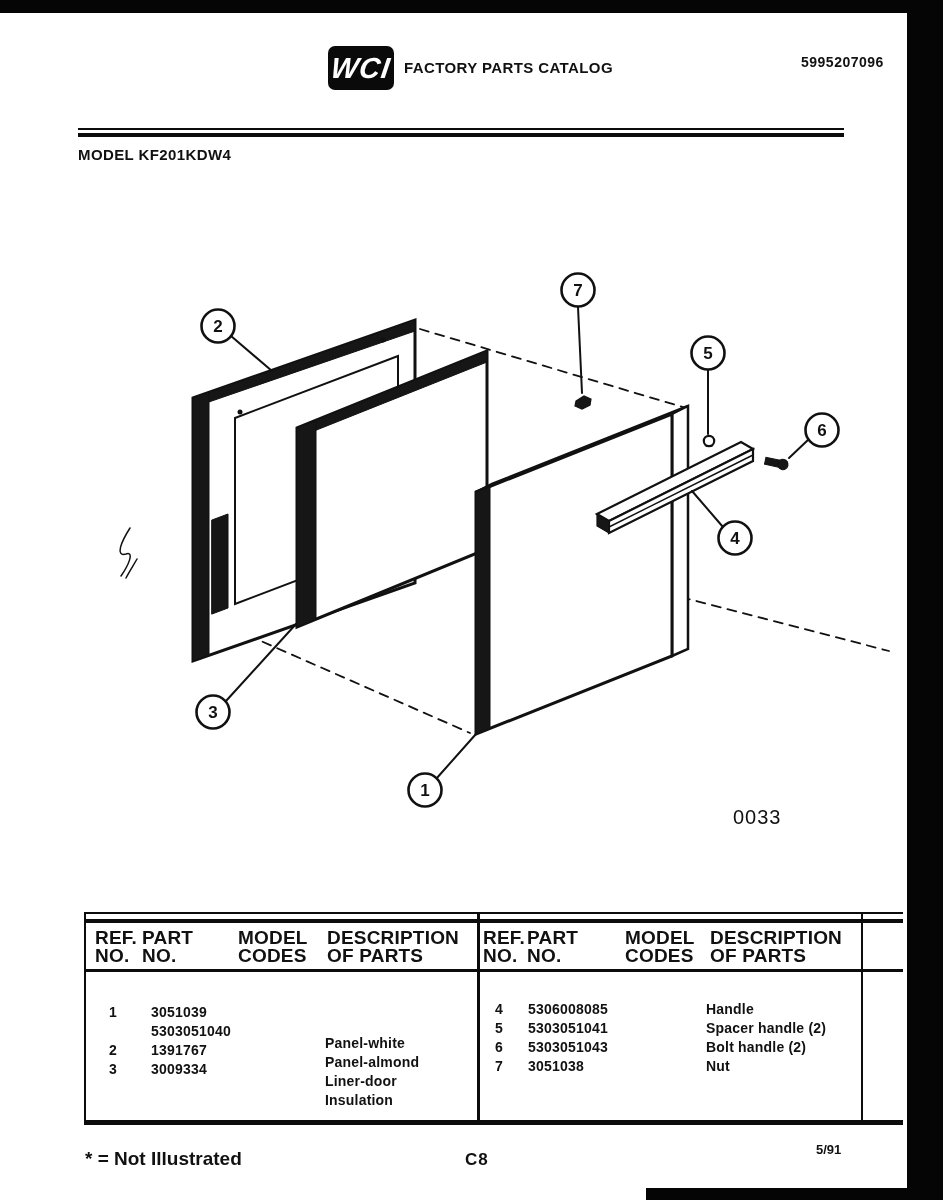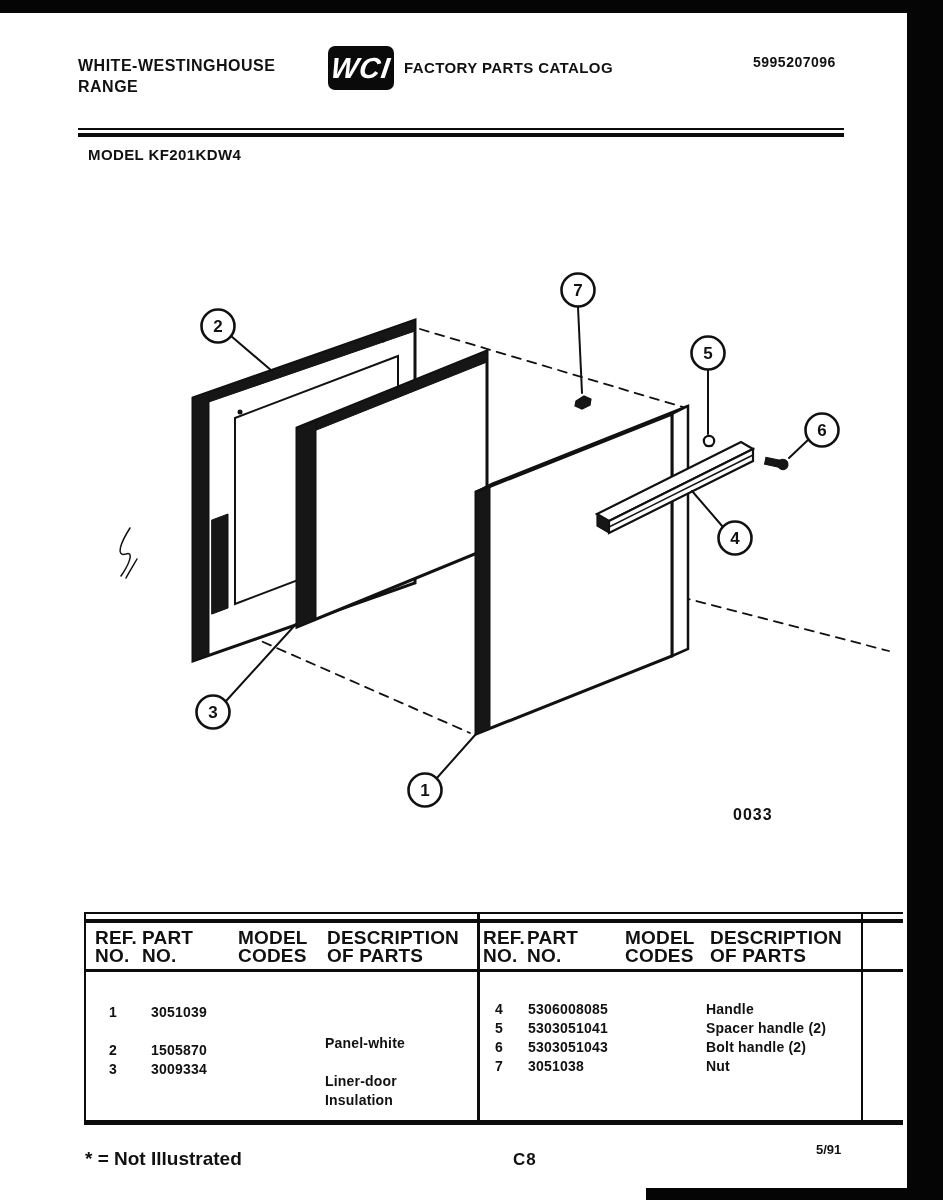--- a/index.html
+++ b/index.html
@@ -14,44 +14,44 @@
   .brand{font-size:16px;font-weight:bold;letter-spacing:.5px;line-height:21px;}
   .logo-box{
     width:66px;height:44px;background:#0a0a0a;border-radius:7px;
     display:flex;align-items:center;justify-content:center;
   }
   .logo-text{
     color:#fff;font-weight:bold;font-style:italic;font-size:29px;
     letter-spacing:1px;transform:skewX(-8deg);
   }
   .catalog-title{font-size:15px;font-weight:bold;letter-spacing:.4px;}
-  .pub-number{font-size:14px;font-weight:bold;letter-spacing:.5px;}
+  .pub-number{font-size:14px;font-weight:bold;letter-spacing:.5px;margin-left:48px;}
   .model-line{font-size:15px;font-weight:bold;letter-spacing:.4px;}
   .rule{background:#0c0c0c;}
   
   .scan{background:#050505;}
   
   svg{position:absolute;left:0;top:0;}
-  .fig-num{font-size:16px;font-weight:bold;letter-spacing:1px;}
+  .fig-num{font-size:20px;font-weight:normal;letter-spacing:1px;}
   
   .hcell{font-size:19px;font-weight:bold;line-height:18px;letter-spacing:.2px;}
   .hcell span{display:block;}
   .prow{position:absolute;left:0;width:943px;height:19px;font-size:14px;font-weight:bold;}
   .prow span{position:absolute;top:0;white-space:nowrap;letter-spacing:.2px;}
   .ptl .ref{left:96px;width:34px;text-align:center;}
   .ptl .part{left:151px;}
   .ptl .codes{left:238px;}
   .ptl .desc{left:325px;margin-top:31px;}
   .ptr .ref{left:482px;width:34px;text-align:center;}
   .ptr .part{left:528px;}
   .ptr .codes{left:625px;}
   .ptr .desc{left:706px;}
   
   .foot-note{font-size:19px;font-weight:bold;}
-  .foot-page{font-size:17px;font-weight:bold;letter-spacing:1px;margin-left:48px;}
+  .foot-page{font-size:17px;font-weight:bold;letter-spacing:1px;}
   .foot-date{font-size:13px;font-weight:bold;}
 </style>
 </head>
 <body>
 
 <div class="page">
 
   <svg width="943" height="1200" viewBox="0 0 943 1200">
     <g stroke="#111" fill="none" stroke-linecap="round">
 
@@ -145,37 +145,33 @@
           <text x="425" y="796" text-anchor="middle" fill="#111" stroke="none">1</text>
         </g>
       </g>
     </g>
   </svg>
 
   <div class="abs scan" style="left:0;top:0;width:943px;height:13px;"></div>
   <div class="abs scan" style="left:907px;top:11px;width:36px;height:1189px;"></div>
   <div class="abs scan" style="left:646px;top:1188px;width:297px;height:12px;"></div>
 
-  <div class="abs brand" style="left:78px;top:55px;">
-    <span style="display:block;">WHITE-WESTINGHOUSE</span>
-    <span style="display:block;">RANGE</span>
-  </div>
 
   <div class="abs logo-box" style="left:328px;top:46px;">
     <span class="logo-text">WCI</span>
   </div>
 
   <div class="abs catalog-title" style="left:404px;top:59px;text-align:right;">FACTORY PARTS CATALOG</div>
 
   <div class="abs pub-number" style="left:753px;top:54px;">5995207096</div>
 
   <div class="abs rule" style="left:78px;top:128px;width:766px;height:2px;"></div>
   <div class="abs rule" style="left:78px;top:133px;width:766px;height:4px;"></div>
 
-  <div class="abs model-line" style="left:88px;top:146px;text-align:center;">MODEL KF201KDW4</div>
+  <div class="abs model-line" style="left:78px;top:146px;text-align:center;">MODEL KF201KDW4</div>
 
   <div class="abs fig-num" style="left:733px;top:806px;">0033</div>
 
   <div class="abs rule" style="left:85px;top:912px;width:818px;height:1.5px;"></div>
   <div class="abs rule" style="left:85px;top:919px;width:818px;height:4px;"></div>
   <div class="abs rule" style="left:85px;top:969px;width:818px;height:3px;"></div>
   <div class="abs rule" style="left:85px;top:1120px;width:818px;height:5px;"></div>
   <div class="abs rule" style="left:84px;top:912px;width:2px;height:213px;"></div>
   <div class="abs rule" style="left:477px;top:912px;width:3px;height:213px;"></div>
   <div class="abs rule" style="left:861px;top:912px;width:2px;height:213px;"></div>
@@ -213,23 +209,29 @@
     <span>DESCRIPTION</span>
     <span>OF PARTS</span>
   </div>
 
   <div class="prow ptl" style="top:1004px;">
     <span class="ref">1</span>
     <span class="part">3051039</span>
     <span class="codes"></span>
     <span class="desc">Panel-white</span>
   </div>
+  <div class="prow ptl" style="top:1023px;">
+    <span class="ref"></span>
+    <span class="part">5303051040</span>
+    <span class="codes"></span>
+    <span class="desc">Panel-almond</span>
+  </div>
   <div class="prow ptl" style="top:1042px;">
     <span class="ref">2</span>
-    <span class="part">1505870</span>
+    <span class="part">1391767</span>
     <span class="codes"></span>
     <span class="desc">Liner-door</span>
   </div>
   <div class="prow ptl" style="top:1061px;">
     <span class="ref">3</span>
     <span class="part">3009334</span>
     <span class="codes"></span>
     <span class="desc">Insulation</span>
   </div>
 

